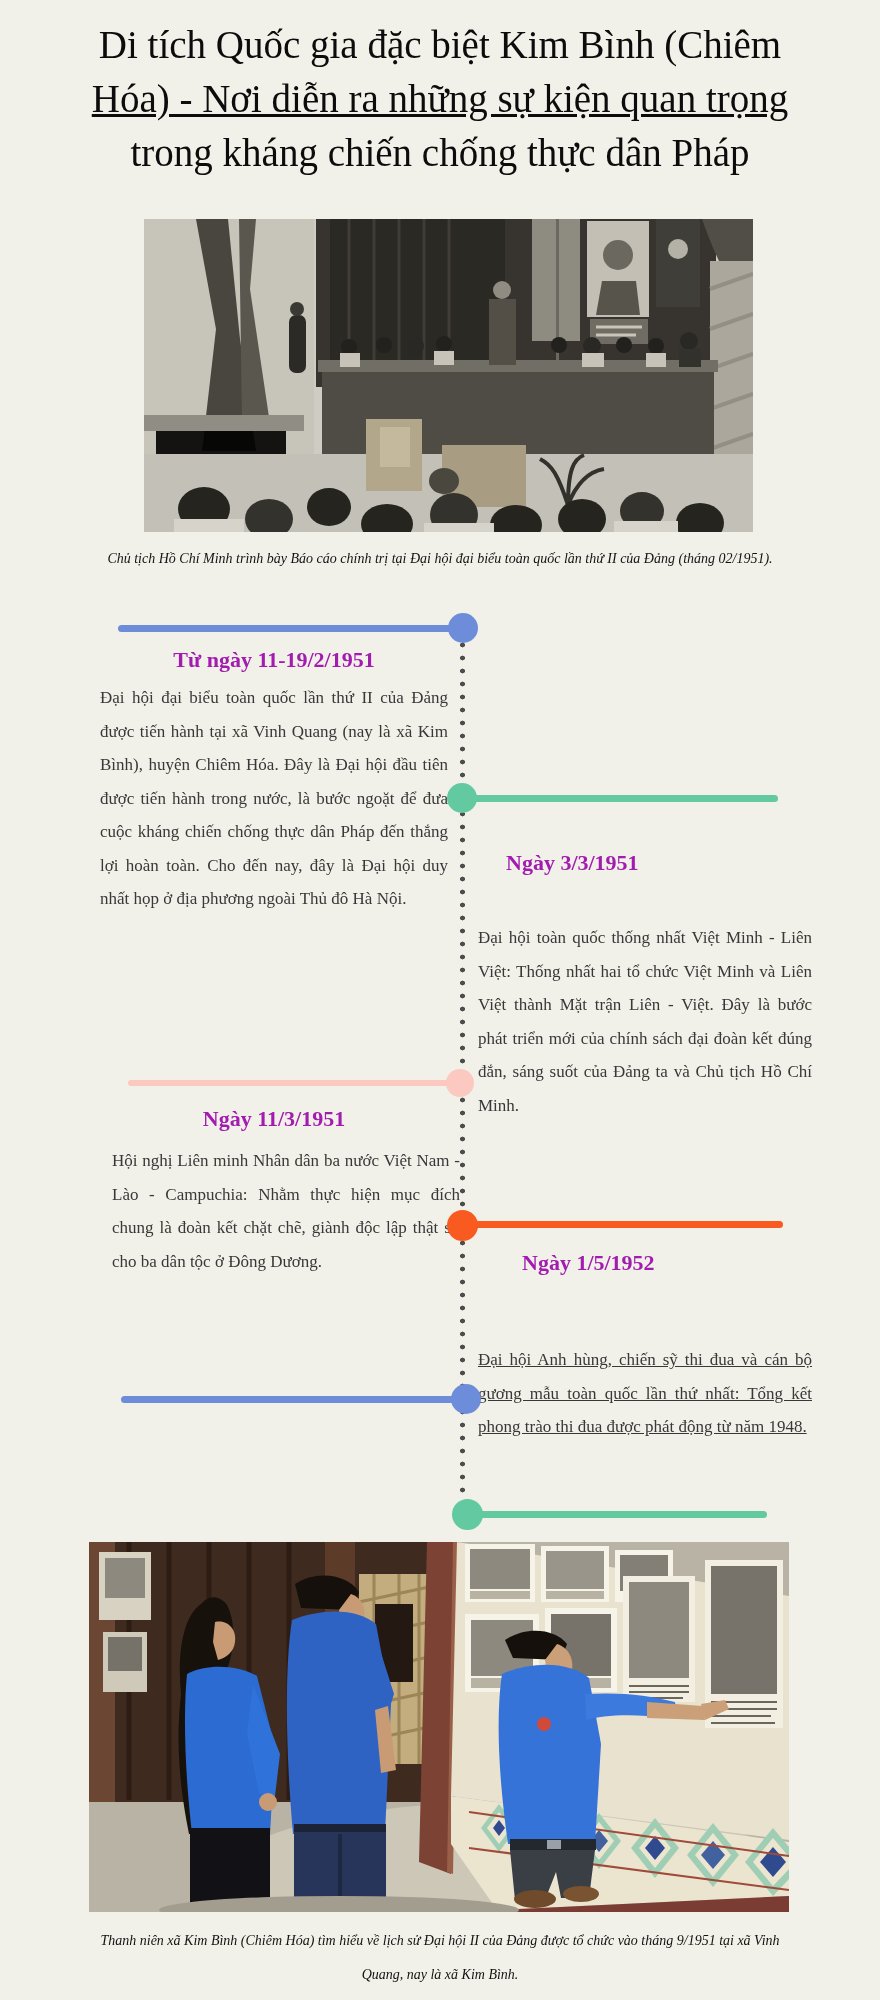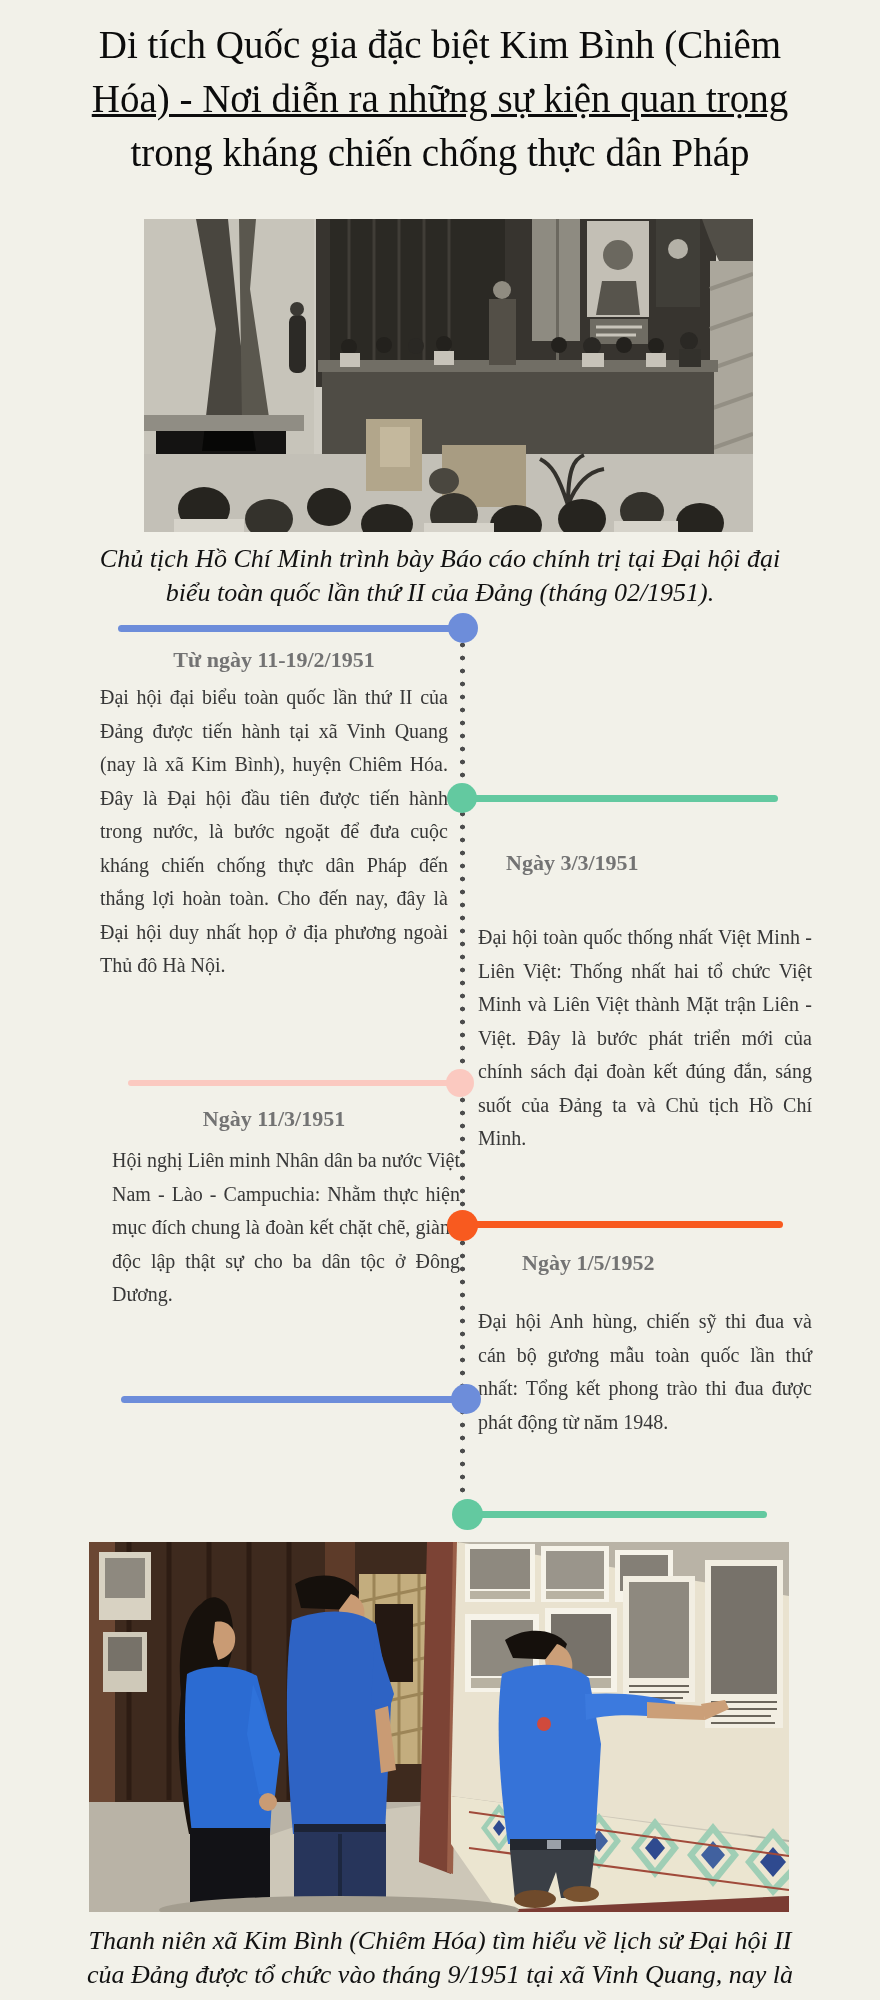--- a/index.html
+++ b/index.html
@@ -1,32 +1,32 @@
 <!DOCTYPE html>
 <html lang="vi"><head>
 <meta charset="utf-8">
 <style>
   html,body{margin:0;padding:0;}
   body{width:880px;height:2000px;position:relative;background:#f2f1e9;
        font-family:"Liberation Serif","DejaVu Serif",serif;overflow:hidden;}
   .abs{position:absolute;}
   .title-line{width:880px;text-align:center;font-size:39px;line-height:54px;color:#0c0c0c;}
   .photo-frame{overflow:hidden;}
-  .caption{font-style:italic;font-size:26px;line-height:34px;color:#121212;text-align:center;}
+  .caption{font-style:italic;font-size:14px;line-height:34px;color:#121212;text-align:center;}
   .tl-axis{width:5px;background-image:radial-gradient(circle at 2.5px 4px,#4d4d4d 2.2px,rgba(0,0,0,0) 2.7px);
            background-size:5px 13px;background-repeat:repeat-y;}
   .tl-line{height:7px;border-radius:4px;}
   .tl-dot{border-radius:50%;}
   .c-blue{background:#6d8dda;}
   .c-green{background:#63c9a0;}
   .c-pink{background:#fbc9c0;}
   .c-orange{background:#f85a1f;}
-  .ev-date{font-weight:bold;font-size:22px;color:#737373;white-space:nowrap;}
+  .ev-date{font-weight:bold;font-size:22px;color:#a21caf;white-space:nowrap;}
   .ev-date.centered{text-align:center;white-space:normal;}
-  .ev-text{font-size:20px;line-height:33.5px;color:#383838;text-align:justify;}
+  .ev-text{font-size:17px;line-height:33.5px;color:#383838;text-align:justify;}
 </style>
 </head>
 <body>
 
 <div class="abs title-line" style="top:18px;">Di tích Quốc gia đặc biệt Kim Bình (Chiêm</div>
 <div class="abs title-line" style="top:72px;text-decoration:underline;">Hóa) - Nơi diễn ra những sự kiện quan trọng</div>
 <div class="abs title-line" style="top:126px;text-align:center;">trong kháng chiến chống thực dân Pháp</div>
 
 <div class="abs photo-frame" style="left:144px;top:219px;width:609px;height:313px;">
   <svg width="609" height="313" viewBox="0 0 609 313">
@@ -122,21 +122,21 @@
 <div class="abs ev-text" style="left:478px;top:921px;width:334px;">Đại hội toàn quốc thống nhất Việt Minh - Liên Việt: Thống nhất hai tổ chức Việt Minh và Liên Việt thành Mặt trận Liên - Việt. Đây là bước phát triển mới của chính sách đại đoàn kết đúng đắn, sáng suốt của Đảng ta và Chủ tịch Hồ Chí Minh.</div>
 
 <div class="abs tl-line c-pink" style="left:128px;top:1080px;width:332px;height:6px;"></div>
 <div class="abs tl-dot c-pink" style="left:446px;top:1069px;width:28px;height:28px;"></div>
 <div class="abs ev-date centered" style="left:100px;top:1106px;width:348px;">Ngày 11/3/1951</div>
 <div class="abs ev-text" style="left:112px;top:1144px;width:348px;">Hội nghị Liên minh Nhân dân ba nước Việt Nam - Lào - Campuchia: Nhằm thực hiện mục đích chung là đoàn kết chặt chẽ, giành độc lập thật sự cho ba dân tộc ở Đông Dương.</div>
 
 <div class="abs tl-line c-orange" style="left:462px;top:1221px;width:321px;"></div>
 <div class="abs tl-dot c-orange" style="left:447px;top:1210px;width:31px;height:31px;"></div>
 <div class="abs ev-date" style="left:506px;top:1250px;margin-left:16px;">Ngày 1/5/1952</div>
-<div class="abs ev-text" style="left:478px;top:1305px;width:334px;">Đại hội Anh hùng, chiến sỹ thi đua và cán bộ gương mẫu toàn quốc lần thứ nhất: Tổng kết phong trào thi đua được phát động từ năm 1948.</div>
+<div class="abs ev-text" style="left:478px;top:1343px;width:334px;text-decoration:underline;">Đại hội Anh hùng, chiến sỹ thi đua và cán bộ gương mẫu toàn quốc lần thứ nhất: Tổng kết phong trào thi đua được phát động từ năm 1948.</div>
 
 <div class="abs tl-line c-blue" style="left:121px;top:1396px;width:345px;"></div>
 <div class="abs tl-dot c-blue" style="left:451px;top:1384px;width:30px;height:30px;"></div>
 <div class="abs tl-line c-green" style="left:468px;top:1511px;width:299px;"></div>
 <div class="abs tl-dot c-green" style="left:452px;top:1499px;width:31px;height:31px;"></div>
 
 <div class="abs photo-frame" style="left:89px;top:1542px;width:700px;height:370px;">
   <svg width="700" height="370" viewBox="0 0 700 370">
     <rect width="700" height="370" fill="#b9b3a6"></rect>
     <ellipse cx="420" cy="330" rx="280" ry="70" fill="#cdc7b8"></ellipse>

